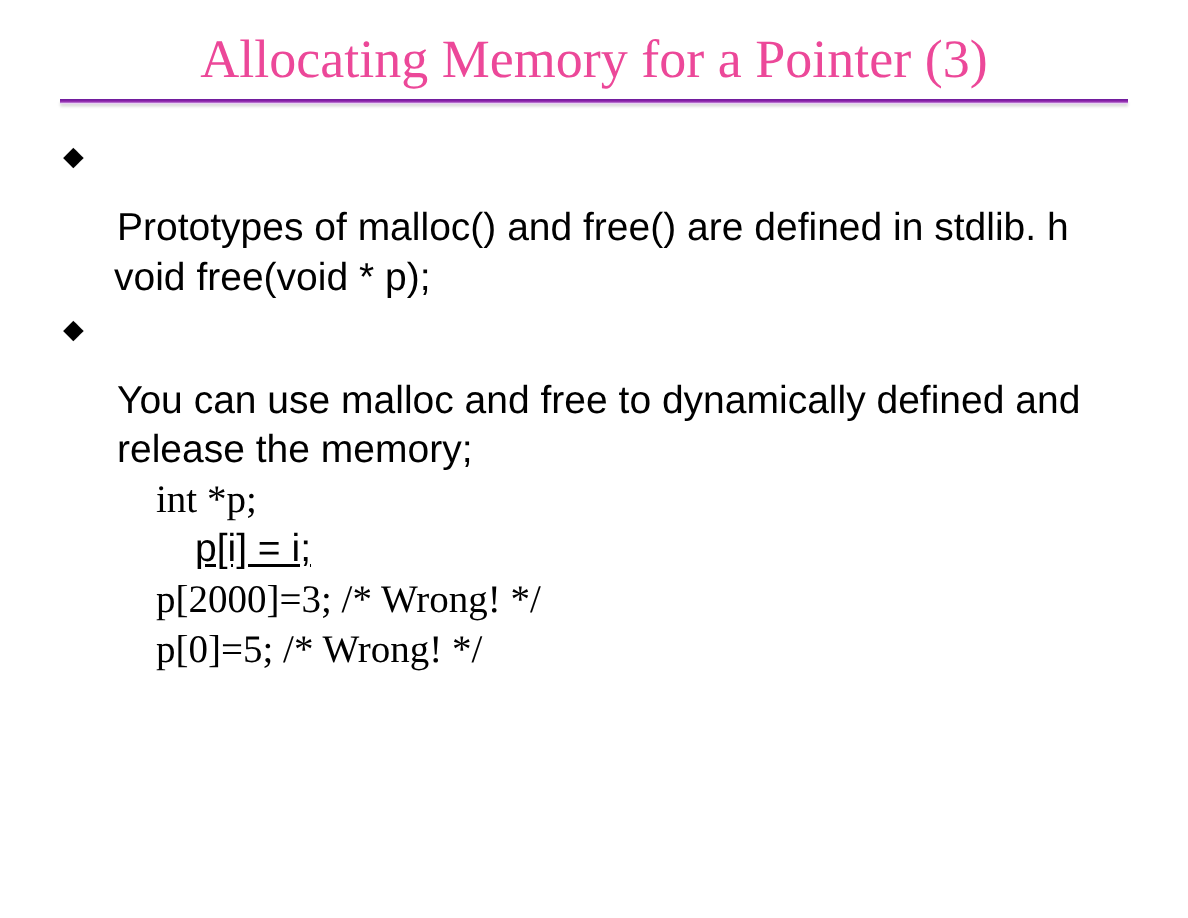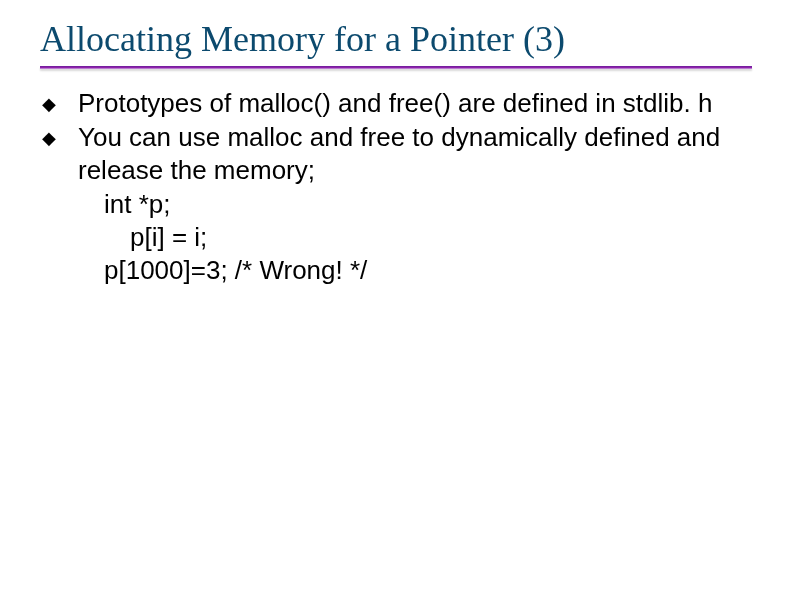--- a/index.html
+++ b/index.html
@@ -15,24 +15,24 @@
   .slide {
     width: 792px;
     height: 612px;
     position: relative;
     box-sizing: border-box;
     padding: 18px 40px 40px 40px;
   }
   .title {
     font-family: "Times New Roman", Times, serif;
     font-size: 36px;
-    text-align: left;
+    text-align: center;
     margin: 0 0 6px 0;
     font-weight: normal;
-    color: #0c4a6e;
+    color: #ec4899;
   }
   .rule {
     height: 3px;
     width: 100%;
     background: linear-gradient(to bottom, #6a1b9a 0%, #8e24aa 50%, #d1a6e6 100%);
     box-shadow: 0 2px 2px rgba(0,0,0,0.15);
     margin-bottom: 18px;
   }
   .content {
     font-size: 26px;
@@ -45,47 +45,52 @@
   }
   .bullet {
     flex: 0 0 36px;
     font-size: 18px;
     line-height: 34px;
     text-align: left;
     padding-left: 2px;
   }
   .bullet-text {
     flex: 1 1 auto;
+    margin-top: 48px;
   }
   .sub {
     padding-left: 36px;
   }
   .sub2 {
     padding-left: 64px;
+    font-family: Liberation Serif, serif;
   }
   .sub3 {
     padding-left: 90px;
+    text-decoration: underline;
   }
 </style>
 </head>
 <body>
 
 <div class="slide">
   <h1 class="title">Allocating Memory for a Pointer (3)</h1>
   <div class="rule"></div>
 
   <div class="content">
 
     <div class="bullet-row">
       <div class="bullet">◆</div>
       <div class="bullet-text">Prototypes of malloc() and free() are defined in stdlib. h</div>
     </div>
+    <div class="sub">void free(void * p);</div>
 
     <div class="bullet-row">
       <div class="bullet">◆</div>
       <div class="bullet-text">You can use malloc and free to dynamically defined and release the memory;</div>
     </div>
     <div class="sub2">int *p;</div>
     <div class="sub3">p[i] = i;</div>
-    <div class="sub2">p[1000]=3;   /* Wrong! */</div>
+    <div class="sub2">p[2000]=3;   /* Wrong! */</div>
+    <div class="sub2">p[0]=5;   /* Wrong! */</div>
 
   </div>
 </div>
 
 </body></html>

